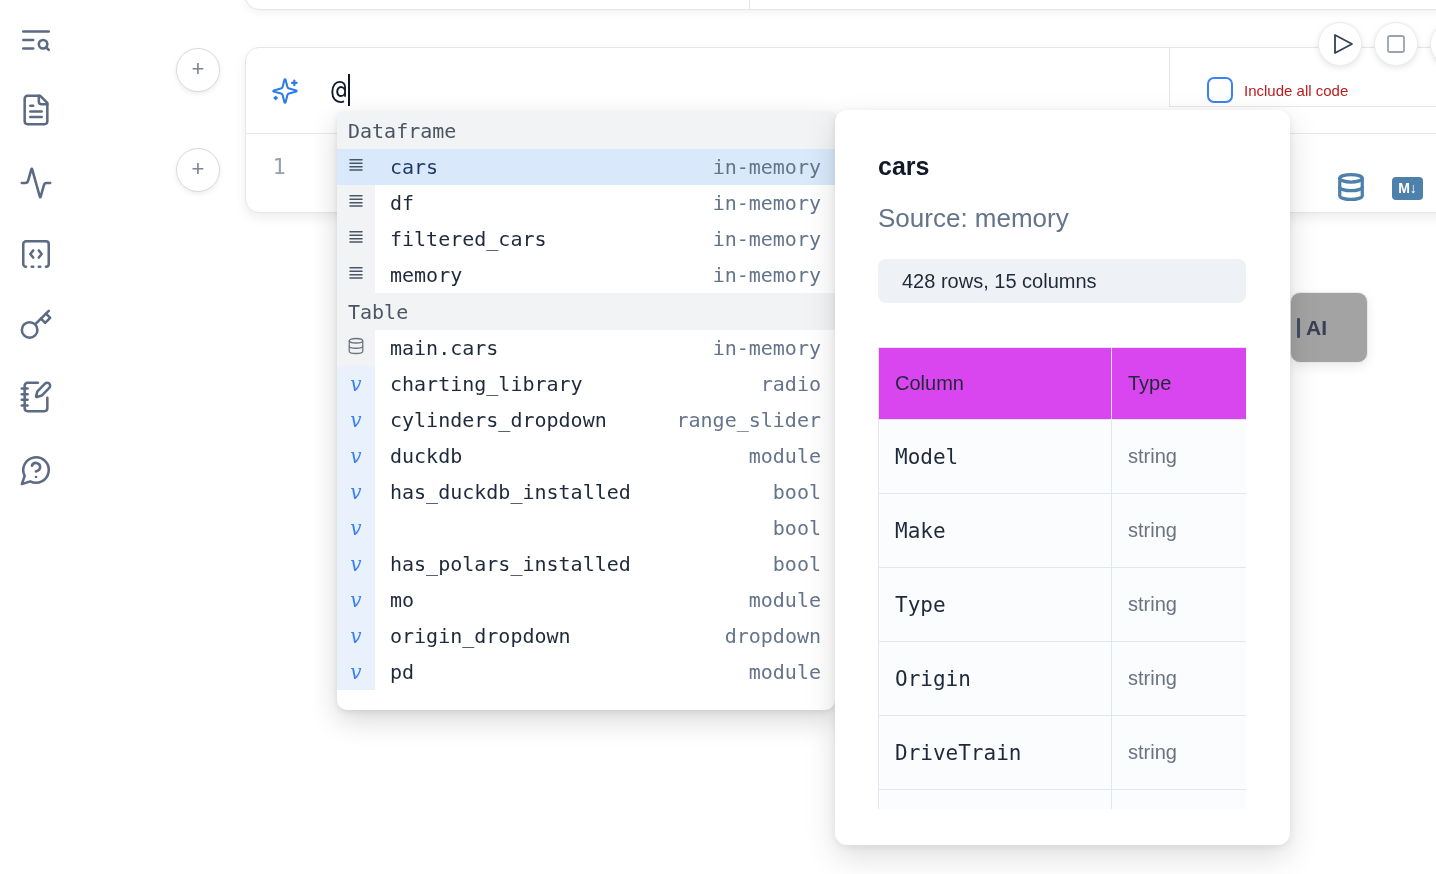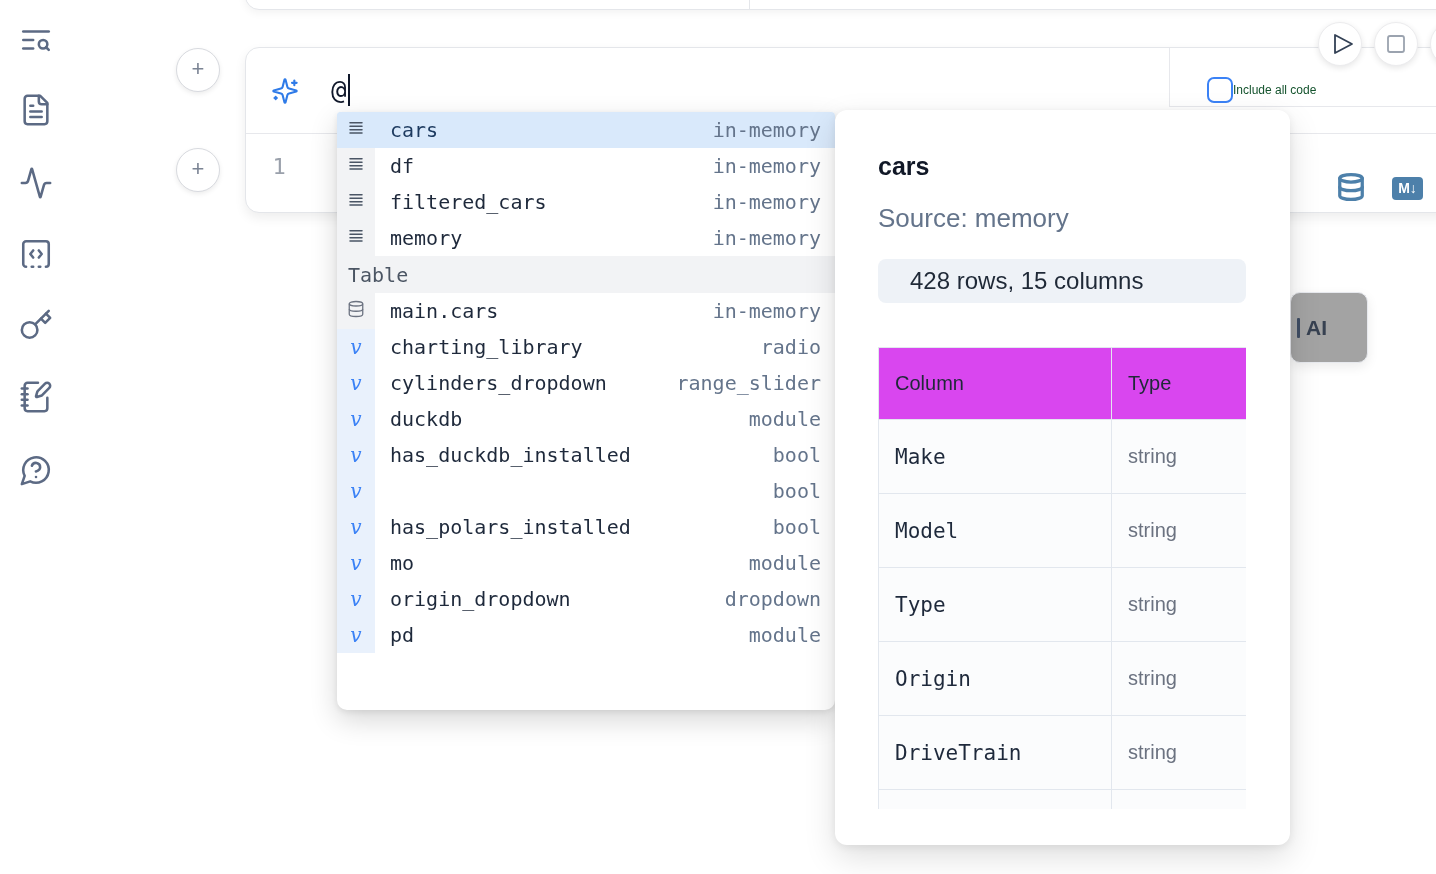--- a/index.html
+++ b/index.html
@@ -34,21 +34,21 @@
   .cell .ai-row { position:absolute; left:0; top:0; width:100%; height:86px; border-bottom:1px solid #e7e8ec; }
   .cell .ai-vdiv { position:absolute; left:923px; top:0; width:1px; height:58px; background:#e7e8ec; }
   .cell .opts-hdiv { position:absolute; left:923px; top:58px; right:0; height:1px; background:#e7e8ec; }
   .sparkle { position:absolute; left:25px; top:29px; width:28px; height:28px; }
   .sparkle svg { width:28px; height:28px; stroke:#2f7be8; fill:none; stroke-width:1.8;
                  stroke-linecap:round; stroke-linejoin:round; }
   .prompt { position:absolute; left:85px; top:26px; font-size:26px; color:#0f172a; display:flex; align-items:center; }
   .caret { display:inline-block; width:2px; height:32px; background:#0f172a; margin-left:1px; }
   .include-row { position:absolute; left:961px; top:29px; display:flex; align-items:center; cursor:pointer; }
   .checkbox { width:26px; height:26px; border:2px solid #3b82f6; border-radius:7px; background:#fff; }
-  .include-label { margin-left:0; font-size:12px; color:#14532d; }
+  .include-label { margin-left:11px; font-size:15px; color:#b91c1c; }
 
   .line-no { position:absolute; left:18px; top:106px; width:30px; text-align:center;
     font-size:22px; color:#9aa0ab; }
   .cell-db-icon { position:absolute; left:1090px; top:122px; width:30px; height:34px; cursor:pointer; }
   .cell-db-icon svg { width:30px; height:34px; stroke:#4d80aa; fill:none; stroke-width:2.6;
     stroke-linecap:round; stroke-linejoin:round; }
   .md-badge { position:absolute; left:1146px; top:129px; width:31px; height:23px; background:#4d80aa;
     border-radius:4px; color:#fff; font-weight:bold; font-size:14px; line-height:23px; text-align:center; cursor:pointer; }
 
   
@@ -83,22 +83,22 @@
   .tbl-icon svg { width:18px; height:20px; stroke:#6b7280; fill:none; stroke-width:1.7; }
   .var-icon { font-family:"DejaVu Serif", serif; font-style:italic; font-size:20px; color:#3b82f6; }
 
   
   .panel { position:absolute; left:835px; top:110px; width:455px; height:735px; background:#fff;
     border-radius:12px; z-index:30;
     box-shadow:0 12px 32px rgba(0,0,0,.13), 0 2px 8px rgba(0,0,0,.07); }
   .panel h2 { position:absolute; left:43px; top:42px; font-size:25px; font-weight:bold; color:#111827; }
   .panel .src { position:absolute; left:43px; top:93px; font-size:26px; color:#64748b; }
   .panel .shape { position:absolute; left:43px; top:149px; width:368px; height:44px;
-    background:#eef2f7; border-radius:8px; font-size:24px; color:#1f2937;
-    display:flex; align-items:center; padding-left:32px; }
+    background:#eef2f7; border-radius:8px; font-size:20px; color:#1f2937;
+    display:flex; align-items:center; padding-left:24px; }
   .tbl-wrap { position:absolute; left:43px; top:237px; width:368px; height:462px; overflow:hidden; }
   table.preview { width:368px; border-collapse:collapse; table-layout:fixed; }
   table.preview th, table.preview td { border:1px solid #e2e7ee; text-align:left; padding-left:16px; }
   table.preview col.c1 { width:233px; }
   table.preview col.c2 { width:135px; }
   table.preview th { height:72px; background:#d946ef; font-weight:normal; font-size:20px; color:#1f2937; }
   table.preview td { height:74px; background:#fbfcfd; }
   td.colname { font-family:"DejaVu Sans Mono", monospace; font-size:21px; color:#1e293b; }
   td.coltype { font-size:20px; color:#6b7280; }
 </style>
@@ -203,20 +203,21 @@
       </svg>
   </div>
   <div class="run-btn" style="left:1430px"></div>
 
   <div class="ai-card">
     <div class="sliver"></div>
     <div class="lbl">AI</div>
   </div>
 
   <div class="dropdown" id="completion-list">
+      <div class="c-header">Dataframe</div>
       <div class="c-item selected">
         <div class="c-gutter g-plain">
           <span class="df-icon"><svg viewBox="0 0 24 24">
               <path d="M4 5h16M4 9.6h16M4 14.2h16M4 18.8h16"></path>
             </svg></span>
         </div>
         <div class="c-body">
           <span class="c-name">cars</span>
           <span class="c-type">in-memory</span>
         </div>
@@ -361,25 +362,25 @@
             <col class="c2">
           </colgroup>
         <thead>
             <tr id="preview-head">
               <th>Column</th>
               <th>Type</th>
             </tr>
           </thead>
         <tbody id="preview-body">
             <tr>
+              <td class="colname">Model</td>
+              <td class="coltype">string</td>
+            </tr>
+            <tr>
               <td class="colname">Make</td>
-              <td class="coltype">string</td>
-            </tr>
-            <tr>
-              <td class="colname">Model</td>
               <td class="coltype">string</td>
             </tr>
             <tr>
               <td class="colname">Type</td>
               <td class="coltype">string</td>
             </tr>
             <tr>
               <td class="colname">Origin</td>
               <td class="coltype">string</td>
             </tr>

